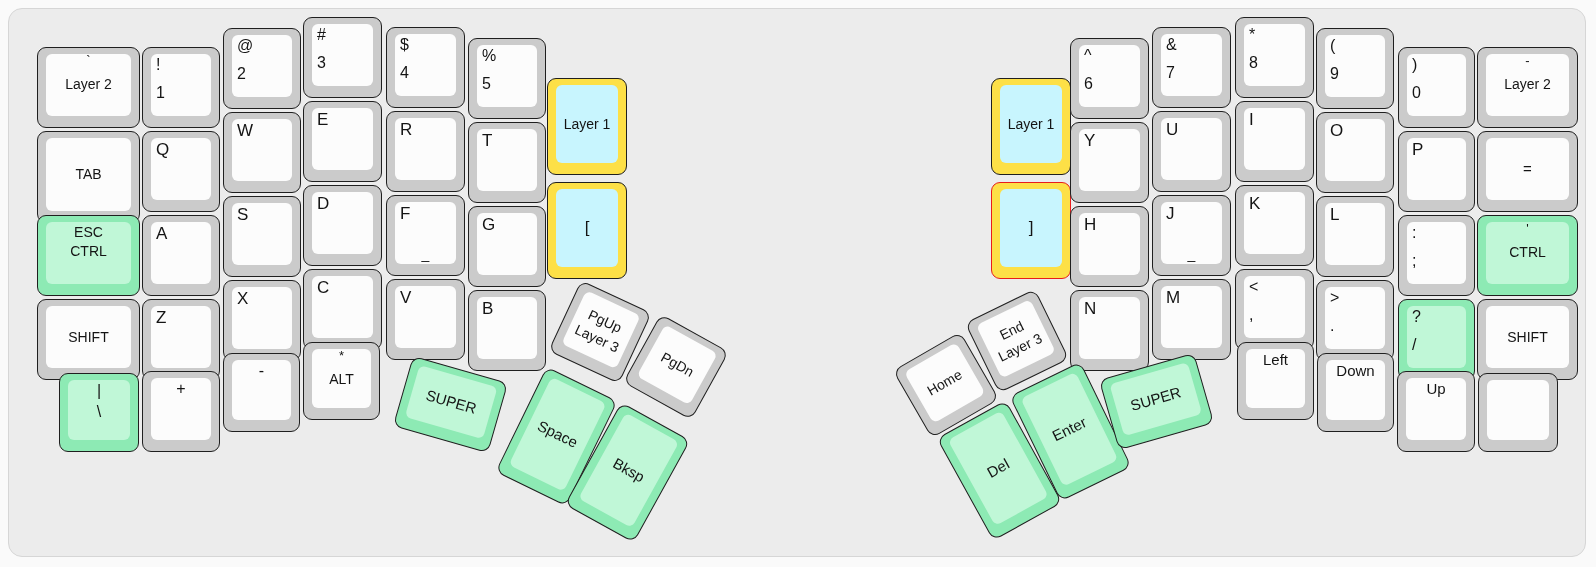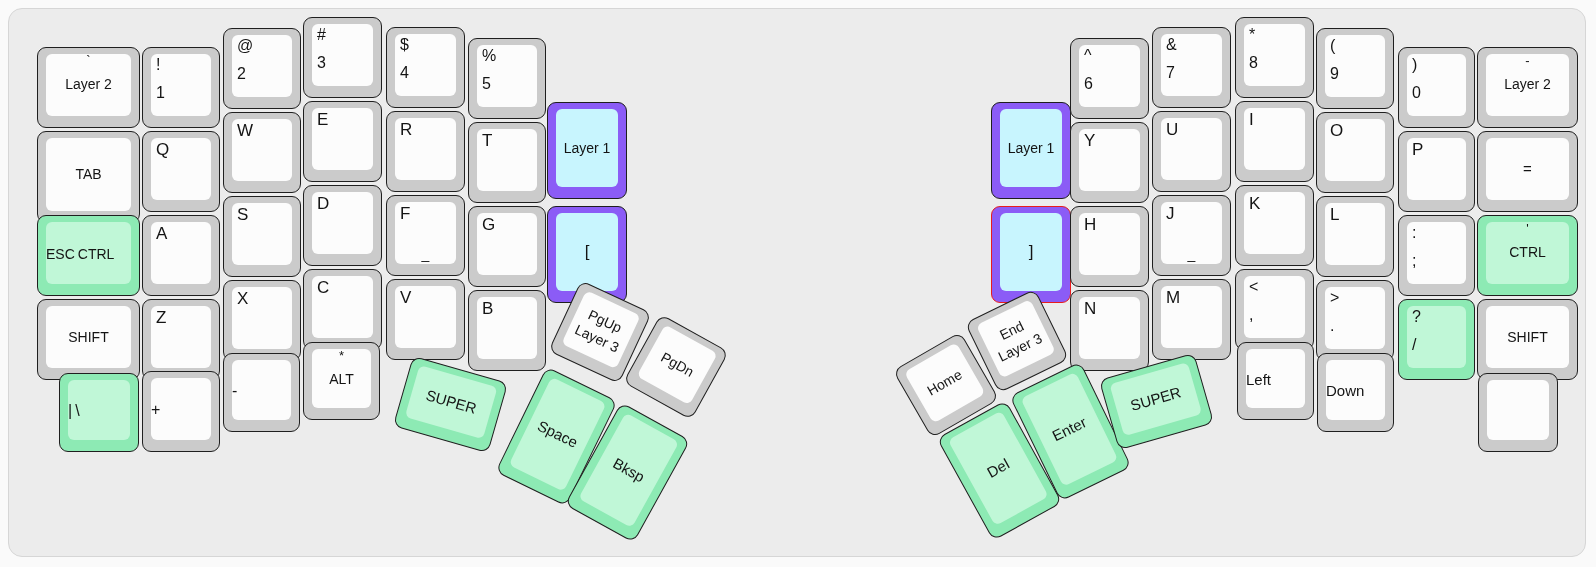--- a/index.html
+++ b/index.html
@@ -3,30 +3,30 @@
 <meta charset="utf-8">
 <style>
   html,body{margin:0;padding:0;background:#fafafa;width:1596px;height:567px;overflow:hidden;
     font-family:"Liberation Sans",sans-serif;}
   #board{position:absolute;left:8px;top:8px;width:1578px;height:549px;background:#ececec;
     border:1px solid #d6d6d6;border-radius:14px;box-sizing:border-box;}
   #kb{position:absolute;left:0;top:0;width:1596px;height:567px;}
   .key{position:absolute;box-sizing:border-box;border:1.5px solid #1f1f1f;border-radius:9px;}
   .c-white{background:#cbcbcb;}  .c-white .cap{background:#fcfcfc;}
   .c-green{background:#8deab4;}  .c-green .cap{background:#c0f7d7;}
-  .c-blue{background:#8b5cf6;margin-top:24px;}   .c-blue .cap{background:#c8f5fe;}
+  .c-blue{background:#fde047;}   .c-blue .cap{background:#c8f5fe;}
   .hl{border-color:#e81c1c;}
   .cap{position:absolute;left:8px;right:8px;top:6px;bottom:11px;border-radius:6px;}
   .leg{position:absolute;left:8px;right:8px;top:6px;bottom:11px;color:#141414;line-height:1.15;}
   .leg span{display:block;}
   .a-tl{font-size:17px;padding:2px 0 0 5px;}
   .a-l2{font-size:16px;padding:2px 0 0 5px;display:flex;flex-direction:column;gap:10px;}
   .a-c{display:flex;flex-direction:column;align-items:center;justify-content:center;
        text-align:center;font-size:14px;gap:2px;}
-  .a-tc{display:flex;flex-direction:row;align-items:center;text-align:center;
+  .a-tc{display:flex;flex-direction:column;align-items:center;text-align:center;
        font-size:15px;padding-top:2px;gap:3px;}
   .a-sc{display:flex;flex-direction:column;align-items:center;text-align:center;
        font-size:14px;padding-top:1px;}
   .a-sc span:first-child{font-size:13px;line-height:12px;}
   .a-sc span:nth-child(2){margin-top:9px;}
   .homing{position:absolute;bottom:13px;left:0;right:0;text-align:center;
        font-size:14px;color:#141414;}
 </style>
 </head>
 <body>
@@ -427,20 +427,26 @@
       <div class="leg a-tc">
         <span>Left</span>
       </div>
     </div>
     <div class="key c-white" style="left: 1317px; top: 353px; width: 77px; height: 79px;">
       <div class="cap"></div>
       <div class="leg a-tc">
         <span>Down</span>
       </div>
     </div>
+    <div class="key c-white" style="left: 1397px; top: 371px; width: 78px; height: 81px;">
+      <div class="cap"></div>
+      <div class="leg a-tc">
+        <span>Up</span>
+      </div>
+    </div>
     <div class="key c-white" style="left: 1478px; top: 373px; width: 80px; height: 79px;">
       <div class="cap"></div>
     </div>
     <div class="key c-white" style="transform: rotate(-30deg); left: 907px; top: 346px; width: 78px; height: 78px;">
       <div class="cap"></div>
       <div class="leg a-c" style="font-size: 14px;">
         <span>Home</span>
       </div>
     </div>
     <div class="key c-white" style="transform: rotate(-26deg); left: 978px; top: 302px; width: 78px; height: 78px;">

